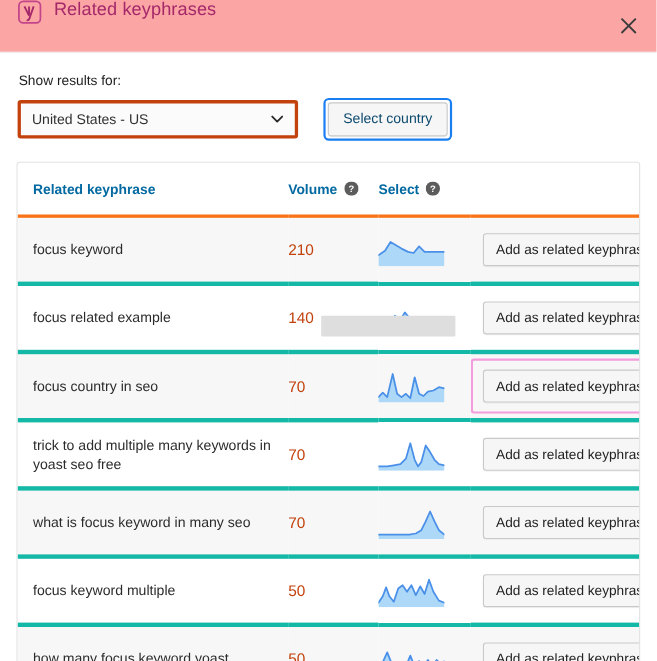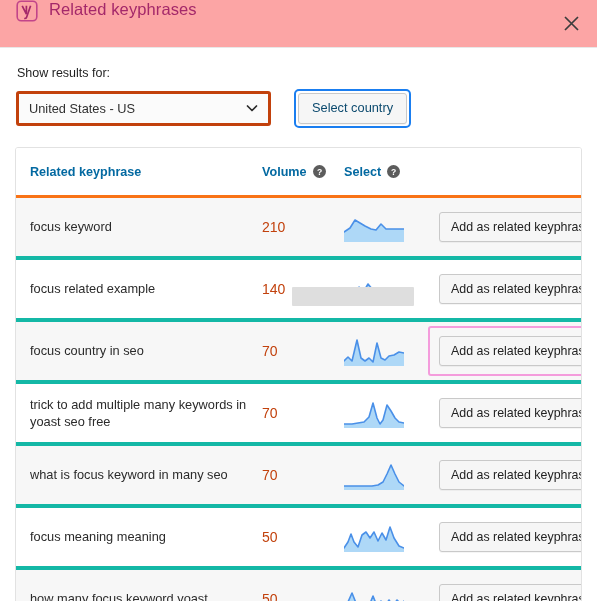--- a/index.html
+++ b/index.html
@@ -356,21 +356,21 @@
           <td class="cell-vol">70</td>
           <td class="cell-trend">
             <svg class="spark" viewBox="0 0 60 30" preserveAspectRatio="none">
               <polygon points="0,26 10,26 20,26 28,26 34,25 39,22 43,14 47,5 51,14 55,22 60,26 60,30 0,30" fill="#aed8f7"></polygon>
               <polyline points="0,26 10,26 20,26 28,26 34,25 39,22 43,14 47,5 51,14 55,22 60,26" fill="none" stroke="#4a90e8" stroke-width="1.6" stroke-linejoin="round" stroke-linecap="round"></polyline>
             </svg>
           </td>
           <td class="cell-action"><span class="plain-box"><button class="add-btn">Add as related keyphrase</button></span></td>
         </tr>
         <tr class="even">
-          <td class="cell-kp">focus meaning meaning</td>
+          <td class="cell-kp">focus keyword multiple</td>
           <td class="cell-vol">50</td>
           <td class="cell-trend">
             <svg class="spark" viewBox="0 0 60 30" preserveAspectRatio="none">
               <polygon points="0,26 4,20 7,12 10,20 14,25 18,13 22,10 26,16 30,10 34,19 38,11 42,18 46,5 50,16 55,24 60,26 60,30 0,30" fill="#aed8f7"></polygon>
               <polyline points="0,26 4,20 7,12 10,20 14,25 18,13 22,10 26,16 30,10 34,19 38,11 42,18 46,5 50,16 55,24 60,26" fill="none" stroke="#4a90e8" stroke-width="1.6" stroke-linejoin="round" stroke-linecap="round"></polyline>
             </svg>
           </td>
           <td class="cell-action"><span class="plain-box"><button class="add-btn">Add as related keyphrase</button></span></td>
         </tr>
         <tr class="odd">

